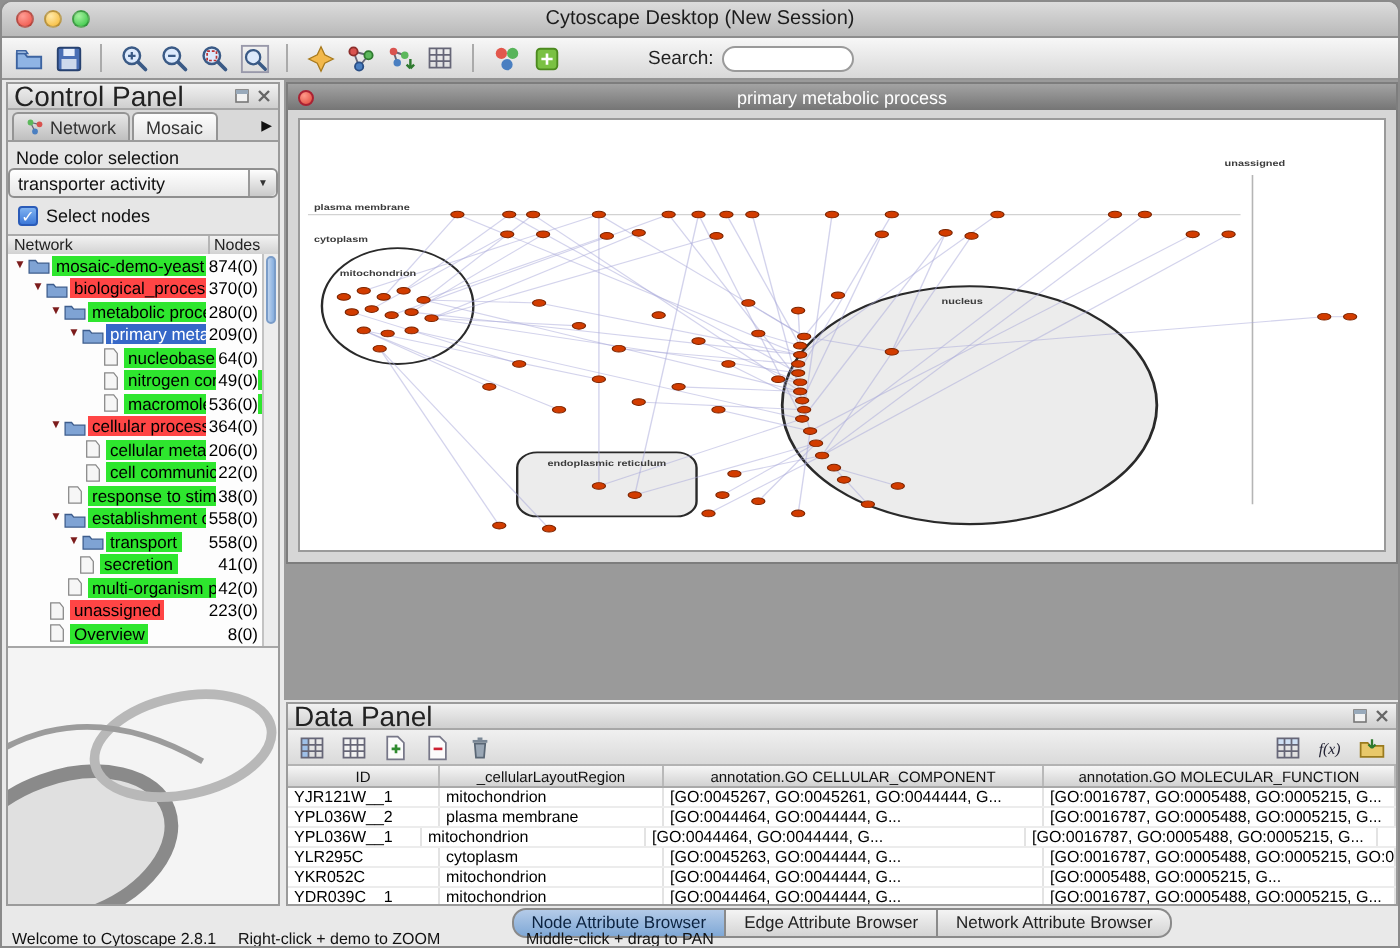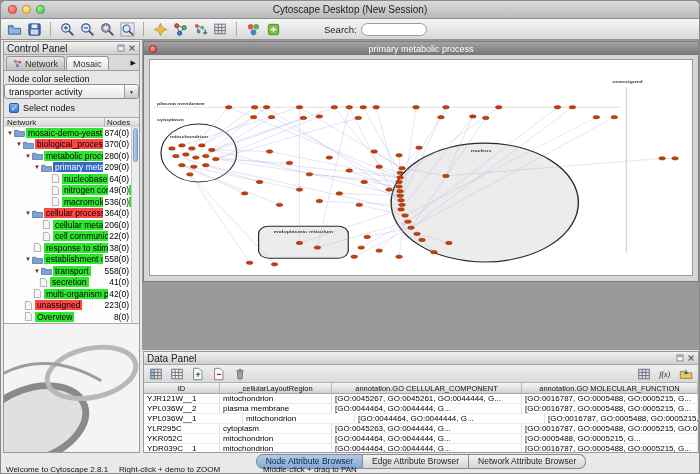--- a/index.html
+++ b/index.html
@@ -21,21 +21,21 @@
              display:flex; align-items:center; padding:0 4px; }
   .tb-icons { display:flex; align-items:center; gap:2px; }
   .tbicon { width:18px; height:18px; display:flex; align-items:center; justify-content:center; border-radius:3px; }
   .tbsep { width:1px; height:14px; background:#aaa; margin:0 5px; }
   .search-wrap { margin-left:42px; display:flex; align-items:center; gap:4px; font-size:9.5px; color:#222; }
   input.search { width:66px; height:13px; border:1px solid #9a9a9a; border-radius:7px; font-size:9px; padding:0 6px; background:#fff; outline:none; }
 
   
   .control-panel { position:absolute; left:2px; top:40px; width:137px; height:412px; background:#e6e6e6; border:1px solid #9b9b9b; }
   .panel-header { height:13px; background:linear-gradient(#f1f1f1,#cfcfcf); border-bottom:1px solid #a7a7a7;
-                  display:flex; align-items:center; font-size:10px; padding:0 3px; color:#222; }
+                  display:flex; align-items:center; font-size:14px; padding:0 3px; color:#222; }
   .panel-header .spacer { flex:1; }
   .mini { width:9px; height:9px; display:flex; align-items:center; justify-content:center; margin-left:2px; }
   .cp-tabs { height:16px; display:flex; align-items:flex-end; padding:2px 2px 0 2px; background:#d9d9d9; border-bottom:1px solid #9b9b9b; position:relative; }
   .cp-tab { height:14px; padding:0 6px; font-size:9px; display:flex; align-items:center; gap:3px;
             border:1px solid #949494; border-bottom:none; border-radius:3px 3px 0 0;
             background:linear-gradient(#e6e6e6,#bfbfbf); color:#333; margin-right:1px; }
   .cp-tab.active { background:linear-gradient(#fdfdfd,#e4e4e4); }
   .tab-arrow { position:absolute; right:3px; bottom:3px; font-size:7px; color:#111; }
   .cp-body { position:absolute; top:29px; left:0; right:0; bottom:0; }
   .label-ncs { font-size:9px; padding:3px 4px 1px; color:#111; height:13px; }
@@ -716,21 +716,21 @@
             <span class="td" style="width: 190px;">[GO:0045267, GO:0045261, GO:0044444, G...</span>
             <span class="td" style="width: 176px;">[GO:0016787, GO:0005488, GO:0005215, G...</span>
           </div>
           <div class="tr">
             <span class="td" style="width: 76px;">YPL036W__2</span>
             <span class="td" style="width: 112px;">plasma membrane</span>
             <span class="td" style="width: 190px;">[GO:0044464, GO:0044444, G...</span>
             <span class="td" style="width: 176px;">[GO:0016787, GO:0005488, GO:0005215, G...</span>
           </div>
           <div class="tr">
-            <span class="td" style="width: 99px;">YPL036W__1</span>
+            <span class="td" style="width: 67px;">YPL036W__1</span>
             <span class="td" style="width: 112px;">mitochondrion</span>
             <span class="td" style="width: 190px;">[GO:0044464, GO:0044444, G...</span>
             <span class="td" style="width: 176px;">[GO:0016787, GO:0005488, GO:0005215, G...</span>
           </div>
           <div class="tr">
             <span class="td" style="width: 76px;">YLR295C</span>
             <span class="td" style="width: 112px;">cytoplasm</span>
             <span class="td" style="width: 190px;">[GO:0045263, GO:0044444, G...</span>
             <span class="td" style="width: 176px;">[GO:0016787, GO:0005488, GO:0005215, GO:0003824, G...</span>
           </div>

